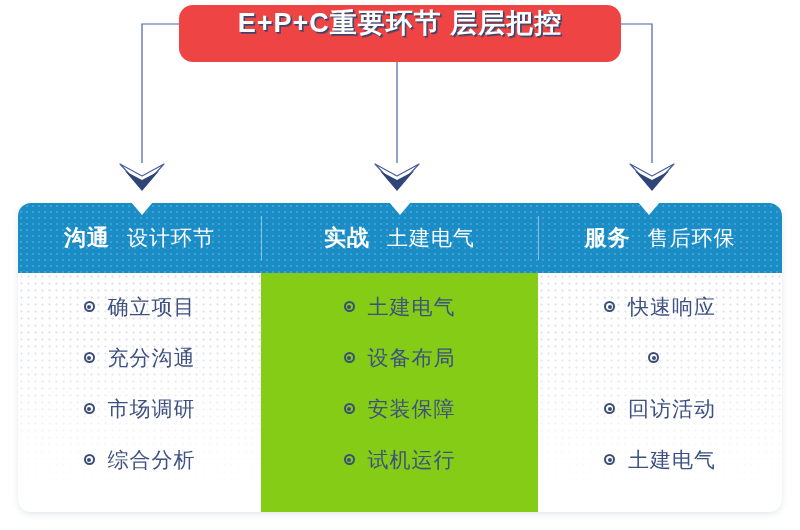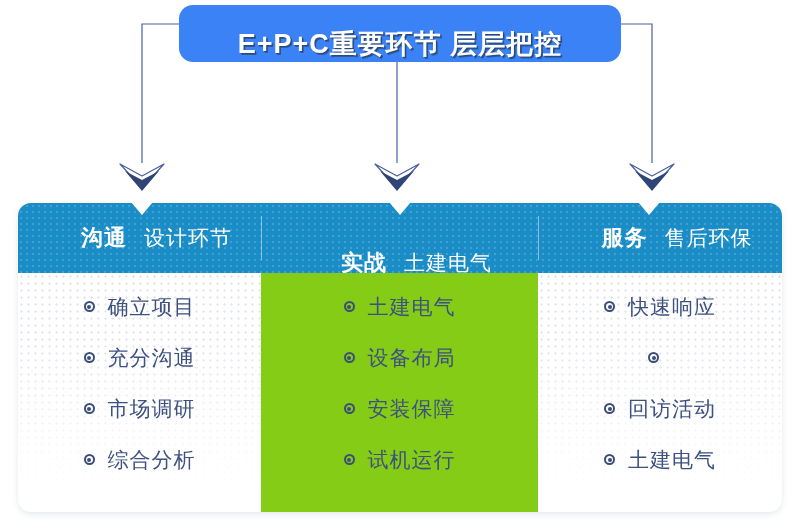--- a/index.html
+++ b/index.html
@@ -31,24 +31,24 @@
     pointer-events: none;
   }
 
   
   .banner {
     position: absolute;
     left: 179px;
     top: 5px;
     width: 442px;
     height: 57px;
-    background: #3b82f6;
+    background: #ef4444;
     border-radius: 14px;
     display: flex;
-    align-items: flex-end;
+    align-items: flex-start;
     justify-content: center;
     box-sizing: border-box;
   }
   .banner-text {
     color: #ffffff;
     font-size: 27px;
     font-weight: bold;
     letter-spacing: 1px;
     white-space: nowrap;
     text-shadow:
@@ -73,32 +73,31 @@
   .card-head {
     position: absolute;
     left: 0; top: 0;
     width: 100%;
     height: 70px;
     background-color: #1b8dc6;
     background-image:
       radial-gradient(rgba(255,255,255,0.17) 1px, transparent 1.1px);
     background-size: 6px 6px;
     display: flex;
-    padding-left: 17px;
   }
   .head-cell {
     flex: 0 0 auto;
     display: flex;
     align-items: center;
     justify-content: center;
     height: 100%;
     position: relative;
   }
   .head-cell.c1 { width: 243px; }
-  .head-cell.c2 { width: 277px; margin-top: 25px; }
+  .head-cell.c2 { width: 277px; }
   .head-cell.c3 { width: 244px; justify-content: center; }
   .head-sep {
     position: absolute;
     top: 13px;
     width: 1px;
     height: 44px;
     background: rgba(255,255,255,0.45);
   }
   .head-sep.s1 { left: 243px; }
   .head-sep.s2 { left: 520px; }

